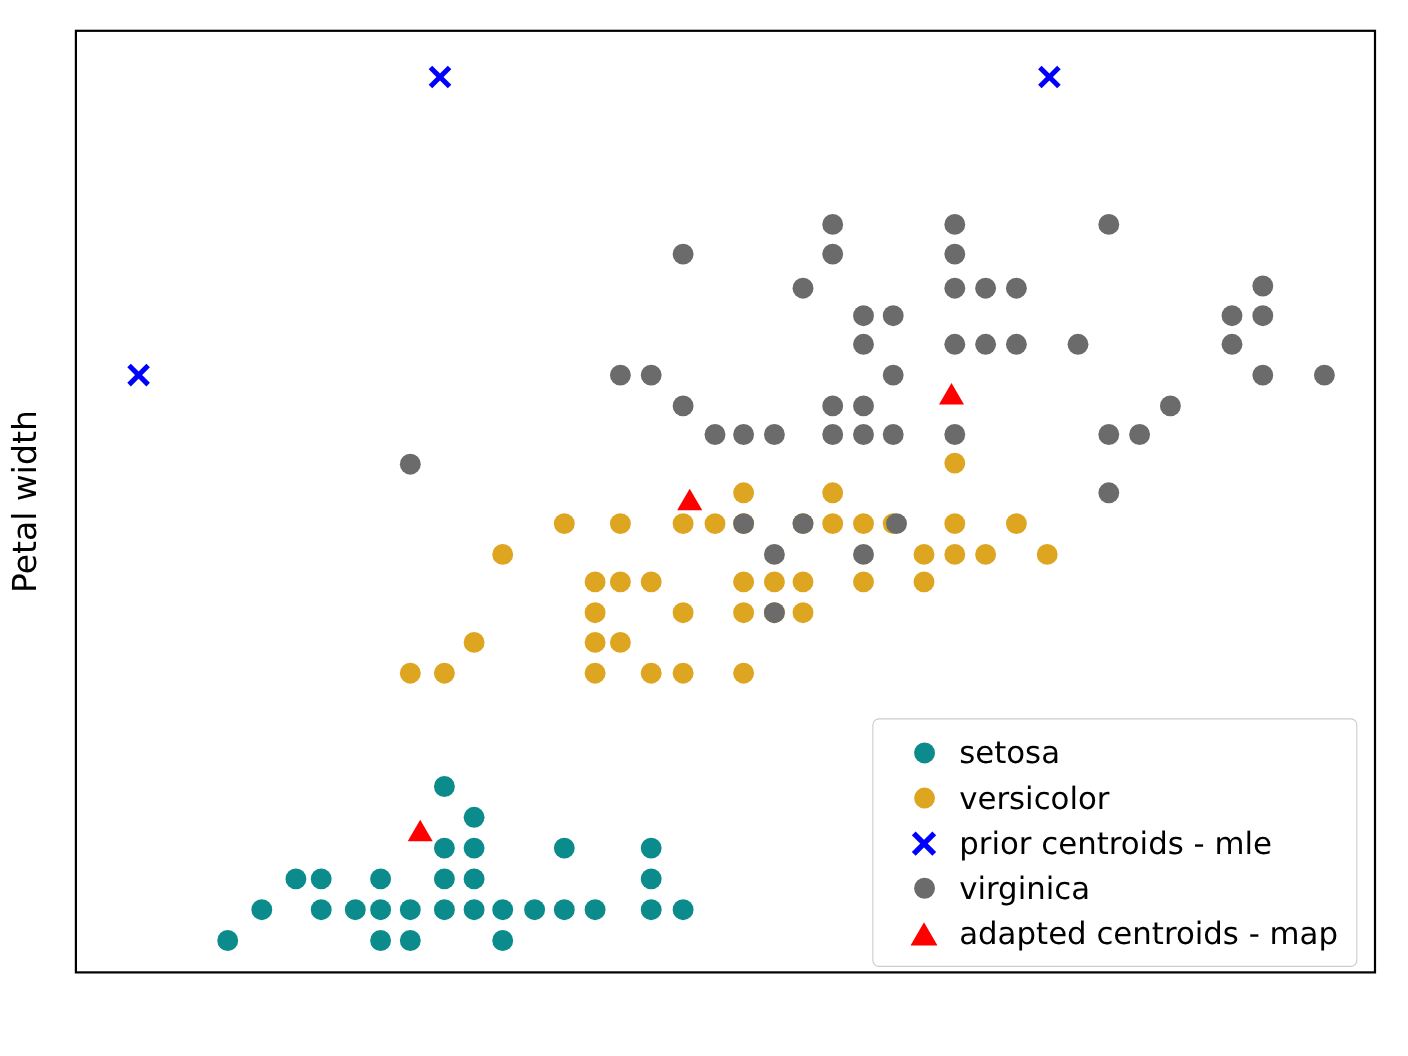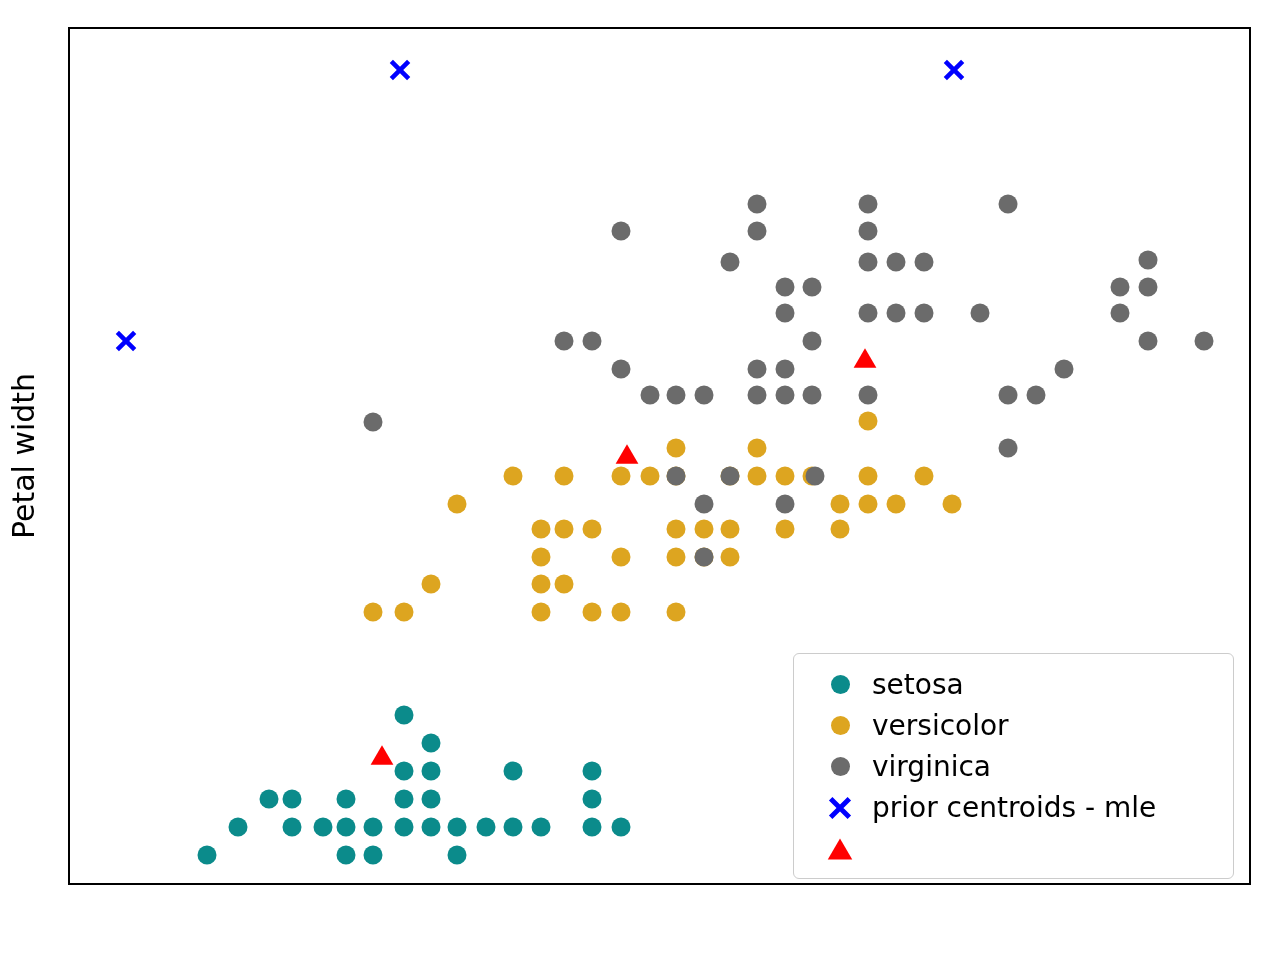--- a/index.html
+++ b/index.html
@@ -279,34 +279,35 @@
         <span class="legend-label">setosa</span>
       </div>
       <div class="legend-row">
         <span class="legend-swatch">
           <span class="legend-dot" style="background: rgb(221, 165, 32);"></span>
         </span>
         <span class="legend-label">versicolor</span>
       </div>
       <div class="legend-row">
         <span class="legend-swatch">
-          <span class="legend-dot" style="background: rgb(107, 107, 107);"></span>
-        </span>
-        <span class="legend-label">virginica</span>
-      </div>
-      <div class="legend-row">
-        <span class="legend-swatch">
           <svg width="28" height="28" viewBox="0 0 24 24">
             <path d="M4 4 L20 20 M20 4 L4 20" stroke="#0000ff" stroke-width="4.2" stroke-linecap="butt" fill="none"></path>
           </svg>
         </span>
         <span class="legend-label">prior centroids - mle</span>
       </div>
       <div class="legend-row">
         <span class="legend-swatch">
+          <span class="legend-dot" style="background: rgb(107, 107, 107);"></span>
+        </span>
+        <span class="legend-label">virginica</span>
+      </div>
+      <div class="legend-row">
+        <span class="legend-swatch">
           <svg width="28" height="28" viewBox="0 0 24 24">
             <path d="M12 3 L22.5 21 L1.5 21 Z" fill="#ff0000"></path>
           </svg>
         </span>
+        <span class="legend-label">adapted centroids - map</span>
       </div>
     </div>
 
 </div>
 
 </body></html>

